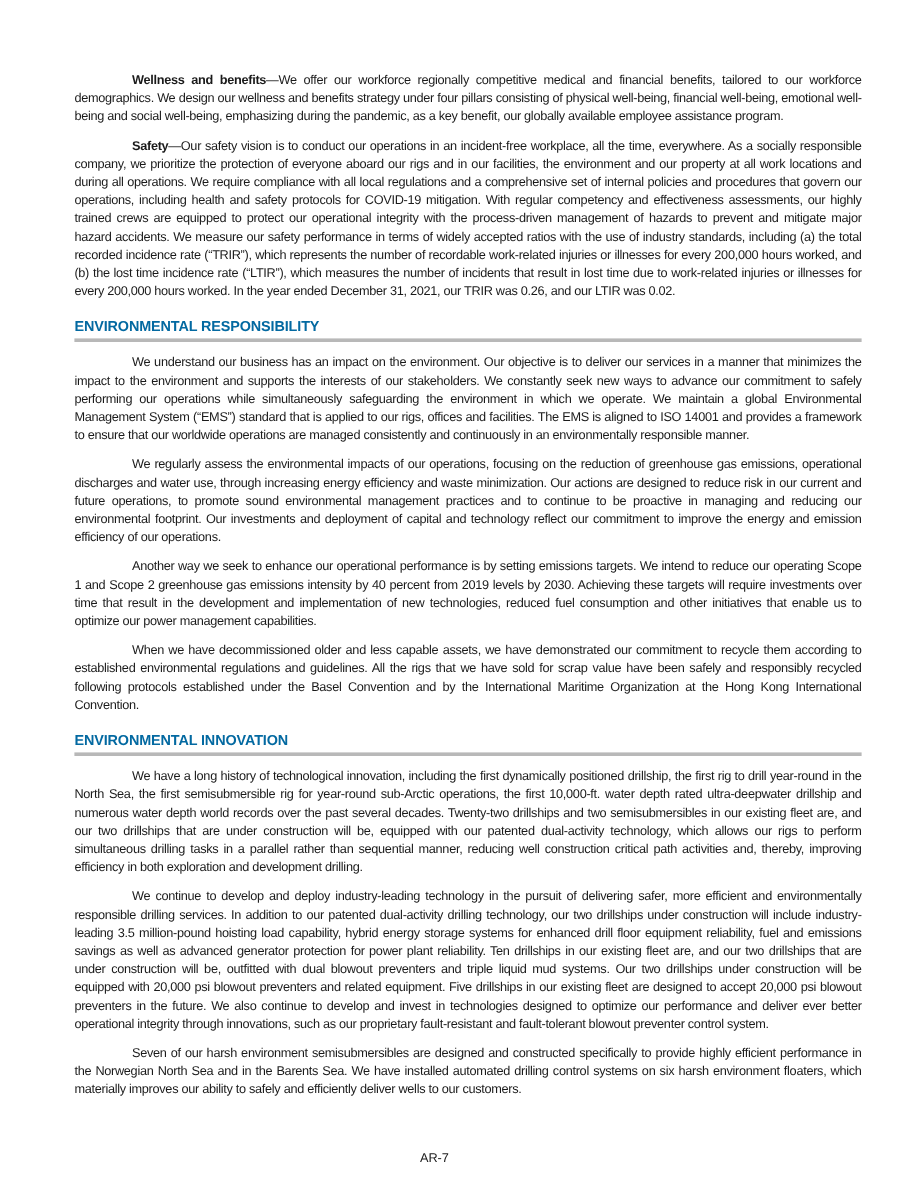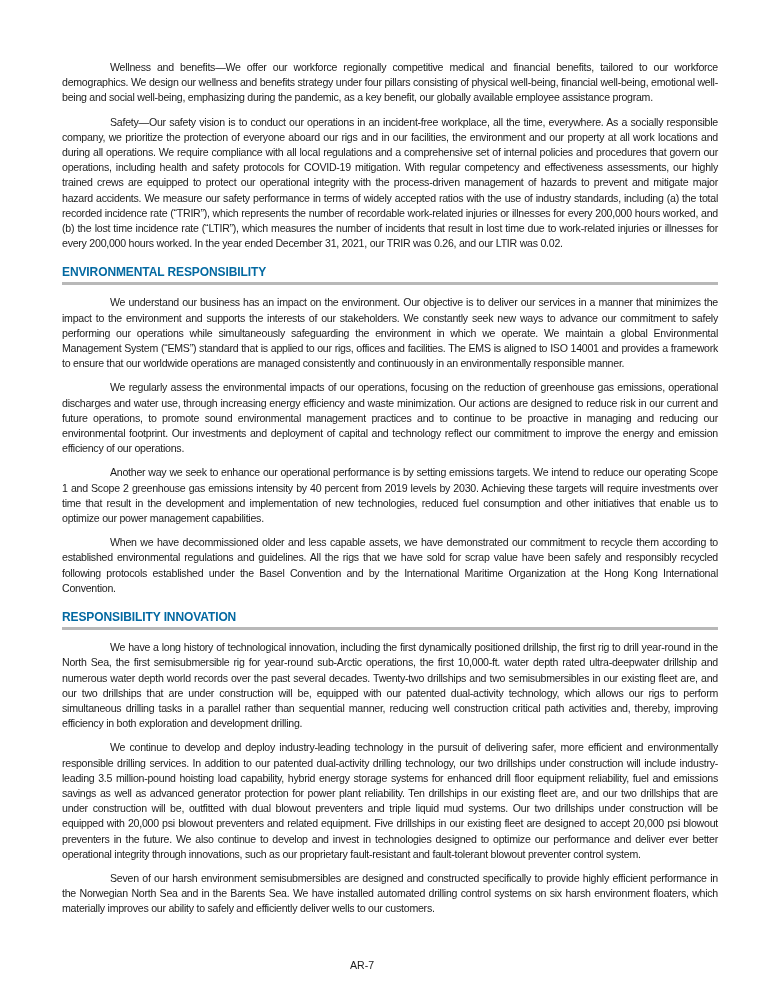--- a/index.html
+++ b/index.html
@@ -4,21 +4,21 @@
 <style>
   html, body { margin: 0; padding: 0; background: #ffffff; }
   body { width: 768px; height: 997px; position: relative; overflow: hidden; }
   .page {
     position: absolute; left: 62px; top: 60px; width: 656px;
     font-family: "Liberation Sans Narrow", "Liberation Sans", sans-serif;
     font-size: 10.6px; line-height: 15.2px; color: #1a1a1a;
     letter-spacing: -0.25px;
   }
   p { margin: 0 0 9px 0; text-align: justify; text-indent: 48px; }
-  p b { font-weight: normal; }
+  p b { font-weight: bold; }
   .heading {
     margin: 14px 0 10px 0;
     font-family: "Liberation Sans", sans-serif;
     font-size: 12px; font-weight: bold; color: #0369a1;
     letter-spacing: -0.1px;
     padding-bottom: 3px;
     border-bottom: 3px solid #b8b8b8;
     line-height: 14px;
   }
   .footer {
@@ -33,19 +33,19 @@
 <div class="page">
   <p><b>Wellness and benefits</b><span>—We offer our workforce regionally competitive medical and financial benefits, tailored to our workforce demographics.  We design our wellness and benefits strategy under four pillars consisting of physical well-being, financial well-being, emotional well-being and social well-being, emphasizing during the pandemic, as a key benefit, our globally available employee assistance program.</span></p>
   <p><b>Safety</b><span>—Our safety vision is to conduct our operations in an incident-free workplace, all the time, everywhere.  As a socially responsible company, we prioritize the protection of everyone aboard our rigs and in our facilities, the environment and our property at all work locations and during all operations.  We require compliance with all local regulations and a comprehensive set of internal policies and procedures that govern our operations, including health and safety protocols for COVID-19 mitigation.  With regular competency and effectiveness assessments, our highly trained crews are equipped to protect our operational integrity with the process-driven management of hazards to prevent and mitigate major hazard accidents.  We measure our safety performance in terms of widely accepted ratios with the use of industry standards, including (a) the total recorded incidence rate (“TRIR”), which represents the number of recordable work-related injuries or illnesses for every 200,000 hours worked, and (b) the lost time incidence rate (“LTIR”), which measures the number of incidents that result in lost time due to work-related injuries or illnesses for every 200,000 hours worked.  In the year ended December 31, 2021, our TRIR was 0.26, and our LTIR was 0.02.</span></p>
 
   <div class="heading">ENVIRONMENTAL RESPONSIBILITY</div>
   <p>We understand our business has an impact on the environment.  Our objective is to deliver our services in a manner that minimizes the impact to the environment and supports the interests of our stakeholders.  We constantly seek new ways to advance our commitment to safely performing our operations while simultaneously safeguarding the environment in which we operate.  We maintain a global Environmental Management System (“EMS”) standard that is applied to our rigs, offices and facilities.  The EMS is aligned to ISO 14001 and provides a framework to ensure that our worldwide operations are managed consistently and continuously in an environmentally responsible manner.</p>
   <p>We regularly assess the environmental impacts of our operations, focusing on the reduction of greenhouse gas emissions, operational discharges and water use, through increasing energy efficiency and waste minimization.  Our actions are designed to reduce risk in our current and future operations, to promote sound environmental management practices and to continue to be proactive in managing and reducing our environmental footprint.  Our investments and deployment of capital and technology reflect our commitment to improve the energy and emission efficiency of our operations.</p>
   <p>Another way we seek to enhance our operational performance is by setting emissions targets.  We intend to reduce our operating Scope 1 and Scope 2 greenhouse gas emissions intensity by 40 percent from 2019 levels by 2030.  Achieving these targets will require investments over time that result in the development and implementation of new technologies, reduced fuel consumption and other initiatives that enable us to optimize our power management capabilities.</p>
   <p>When we have decommissioned older and less capable assets, we have demonstrated our commitment to recycle them according to established environmental regulations and guidelines.  All the rigs that we have sold for scrap value have been safely and responsibly recycled following protocols established under the Basel Convention and by the International Maritime Organization at the Hong Kong International Convention.</p>
 
-  <div class="heading">RESPONSIBILITY INNOVATION</div>
+  <div class="heading">ENVIRONMENTAL INNOVATION</div>
   <p>We have a long history of technological innovation, including the first dynamically positioned drillship, the first rig to drill year-round in the North Sea, the first semisubmersible rig for year-round sub-Arctic operations, the first 10,000-ft. water depth rated ultra-deepwater drillship and numerous water depth world records over the past several decades.  Twenty-two drillships and two semisubmersibles in our existing fleet are, and our two drillships that are under construction will be, equipped with our patented dual-activity technology, which allows our rigs to perform simultaneous drilling tasks in a parallel rather than sequential manner, reducing well construction critical path activities and, thereby, improving efficiency in both exploration and development drilling.</p>
   <p>We continue to develop and deploy industry-leading technology in the pursuit of delivering safer, more efficient and environmentally responsible drilling services.  In addition to our patented dual-activity drilling technology, our two drillships under construction will include industry-leading 3.5 million-pound hoisting load capability, hybrid energy storage systems for enhanced drill floor equipment reliability, fuel and emissions savings as well as advanced generator protection for power plant reliability.  Ten drillships in our existing fleet are, and our two drillships that are under construction will be, outfitted with dual blowout preventers and triple liquid mud systems.  Our two drillships under construction will be equipped with 20,000 psi blowout preventers and related equipment.  Five drillships in our existing fleet are designed to accept 20,000 psi blowout preventers in the future.  We also continue to develop and invest in technologies designed to optimize our performance and deliver ever better operational integrity through innovations, such as our proprietary fault-resistant and fault-tolerant blowout preventer control system.</p>
   <p>Seven of our harsh environment semisubmersibles are designed and constructed specifically to provide highly efficient performance in the Norwegian North Sea and in the Barents Sea.  We have installed automated drilling control systems on six harsh environment floaters, which materially improves our ability to safely and efficiently deliver wells to our customers.</p>
 </div>
 
 <div class="footer">AR-7</div>
 
 </body></html>

